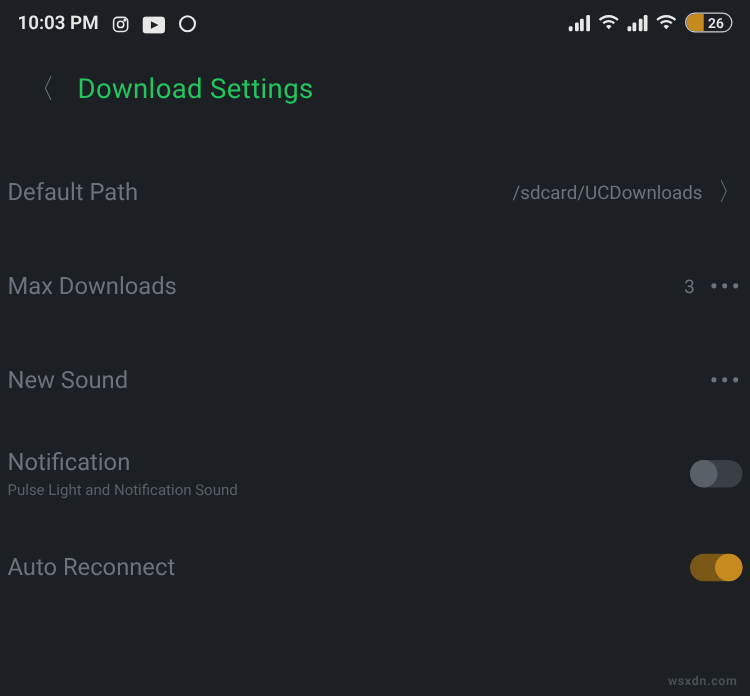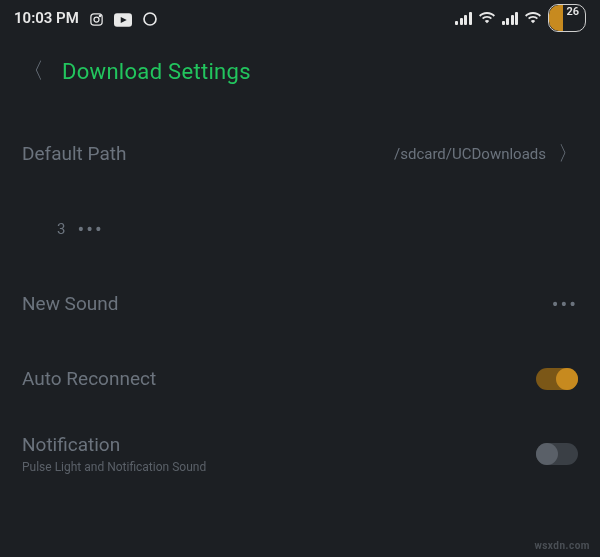--- a/index.html
+++ b/index.html
@@ -35,22 +35,22 @@
       display: flex;
       align-items: center;
       gap: 7px;
     }
     .sb-icon {
       display: inline-flex;
       color: #e8e8e8;
     }
     .batt {
       display: inline-flex;
-      align-items: flex-start;
-      height: 28px;
+      align-items: center;
+      height: 16px;
       border: 1.5px solid #cfcfcf;
       border-radius: 10px;
       position: relative;
       overflow: hidden;
       padding-right: 6px;
     }
     .batt-fill {
       width: 14px;
       height: 100%;
       background: #c78a1f;
@@ -73,21 +73,21 @@
       font-size: 22px;
       font-weight: 300;
     }
     .page-title {
       font-size: 22px;
       font-weight: 400;
       color: #22c55e;
       letter-spacing: 0.3px;
     }
     .settings-list {
-      padding: 0 22px;
+      padding: 0 6px;
     }
     .row {
       display: flex;
       align-items: center;
       justify-content: space-between;
       min-height: 75px;
     }
     .row .label {
       font-size: 19px;
       color: #6b737d;
@@ -228,45 +228,46 @@
 
   <div class="row">
     <span class="label">Default Path</span>
     <span class="value-wrap">
       <span>/sdcard/UCDownloads</span>
       <span class="chevron-right">〉</span>
     </span>
   </div>
 
   <div class="row">
+    <span class="label">Max Downloads</span>
     <span class="value-wrap">
       <span>3</span>
       <span class="more-dots">•••</span>
     </span>
   </div>
 
   <div class="row">
     <span class="label">New Sound</span>
     <span class="value-wrap">
       <span class="more-dots">•••</span>
     </span>
   </div>
 
   <div class="row">
+    <span class="label-col">
+      <span class="label">Notification</span>
+      <span class="sublabel">Pulse Light and Notification Sound</span>
+    </span>
+    <span class="toggle off">
+      <span class="knob"></span>
+    </span>
+  </div>
+
+  <div class="row">
     <span class="label">Auto Reconnect</span>
     <span class="toggle on">
       <span class="knob"></span>
     </span>
   </div>
 
-  <div class="row">
-    <span class="label-col">
-      <span class="label">Notification</span>
-      <span class="sublabel">Pulse Light and Notification Sound</span>
-    </span>
-    <span class="toggle off">
-      <span class="knob"></span>
-    </span>
-  </div>
-
 </div>
 
 <div class="watermark">wsxdn.com</div>
 
 </body></html>

